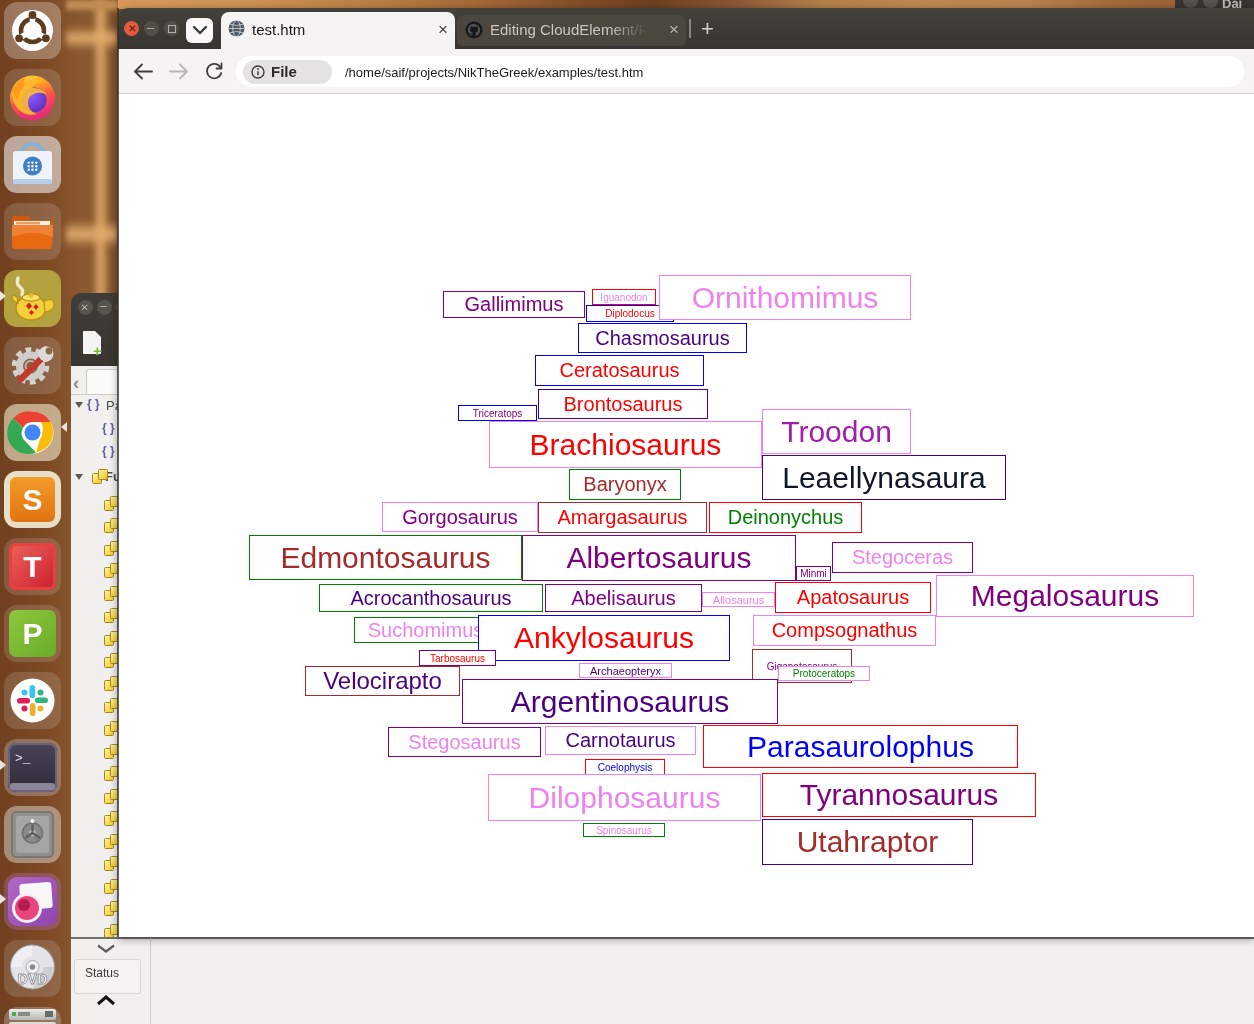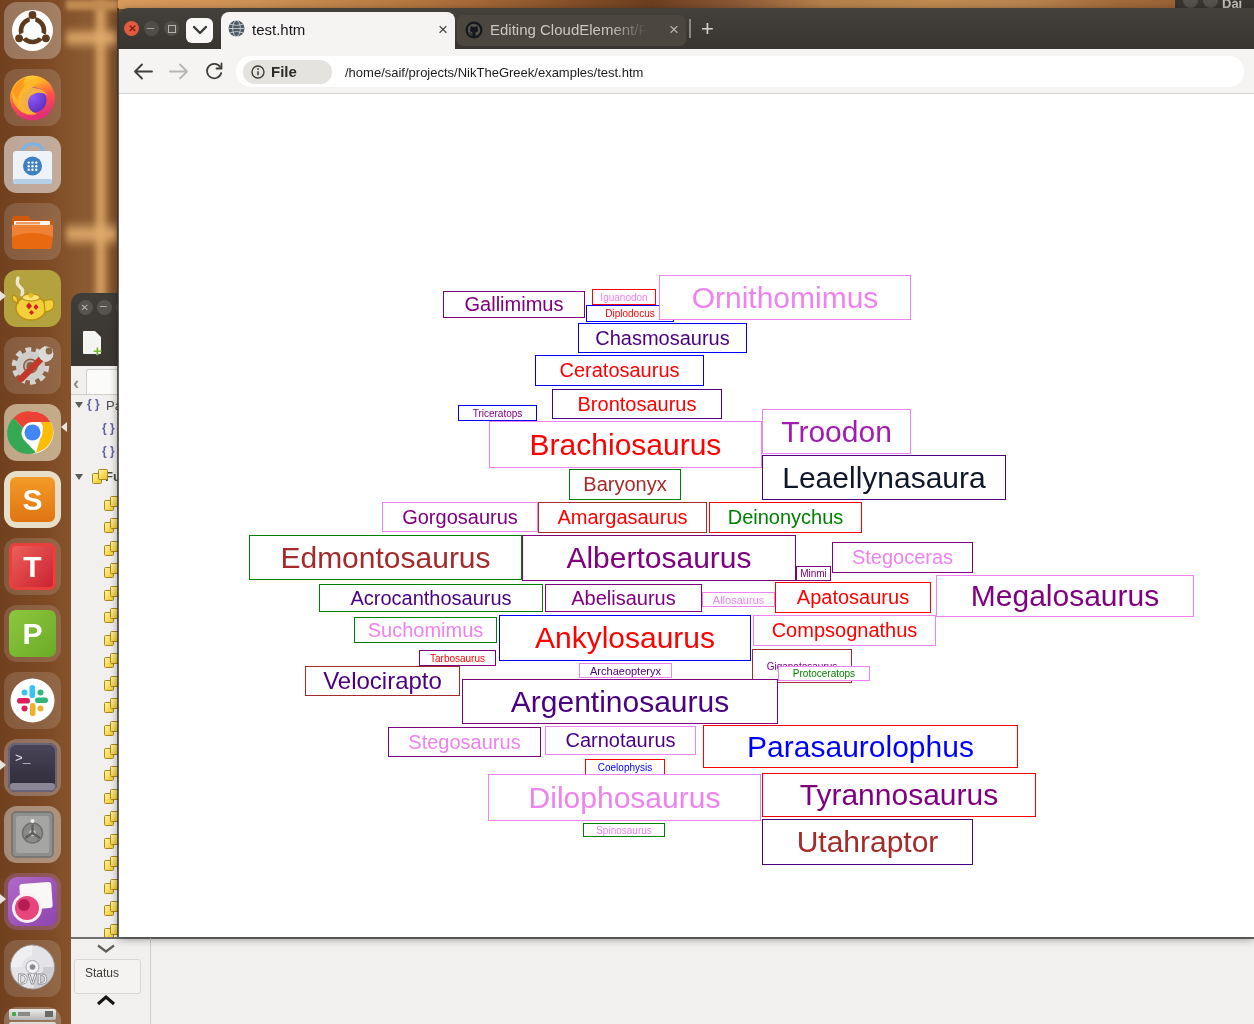--- a/index.html
+++ b/index.html
@@ -338,40 +338,40 @@
  <div class="abs" style="left:0;top:86px;width:100%;height:843px;background:#ffffff;"></div>
 </div>
 <div class="abs" style="left:117px;top:8px;width:2px;height:929px;background:rgba(52,48,42,0.75);"></div>
 
 <div class="wb" style="left:443px;top:291px;width:142px;height:27px;font-size:20px;color:#800080;border-color:#800080">Gallimimus</div>
 <div class="wb" style="left:592px;top:289px;width:64px;height:16px;font-size:10px;color:#ee82ee;border-color:#ff0000">Iguanodon</div>
 <div class="wb" style="left:586px;top:305px;width:88px;height:17px;font-size:10px;color:#ff0000;border-color:#0000ff">Diplodocus</div>
 <div class="wb" style="left:659px;top:275px;width:252px;height:45px;font-size:30px;color:#ee82ee;border-color:#ee82ee">Ornithomimus</div>
 <div class="wb" style="left:578px;top:323px;width:169px;height:30px;font-size:20px;color:#4b0082;border-color:#0000ff">Chasmosaurus</div>
 <div class="wb" style="left:535px;top:355px;width:169px;height:31px;font-size:20px;color:#ff0000;border-color:#0000ff">Ceratosaurus</div>
-<div class="wb" style="left:552px;top:389px;width:170px;height:30px;font-size:20px;color:#ff0000;border-color:#4b0082">Brontosaurus</div>
+<div class="wb" style="left:538px;top:389px;width:170px;height:30px;font-size:20px;color:#ff0000;border-color:#4b0082">Brontosaurus</div>
 <div class="wb" style="left:458px;top:405px;width:79px;height:16px;font-size:10px;color:#800080;border-color:#0000ff">Triceratops</div>
 <div class="wb" style="left:489px;top:421px;width:273px;height:47px;font-size:30px;color:#ff0000;border-color:#ee82ee">Brachiosaurus</div>
 <div class="wb" style="left:762px;top:409px;width:149px;height:45px;font-size:30px;color:#a21caf;border-color:#ee82ee">Troodon</div>
 <div class="wb" style="left:762px;top:455px;width:244px;height:45px;font-size:30px;color:#0f172a;border-color:#4b0082">Leaellynasaura</div>
 <div class="wb" style="left:569px;top:469px;width:112px;height:31px;font-size:20px;color:#a52a2a;border-color:#008000">Baryonyx</div>
 <div class="wb" style="left:382px;top:502px;width:156px;height:30px;font-size:20px;color:#800080;border-color:#ee82ee">Gorgosaurus</div>
 <div class="wb" style="left:538px;top:502px;width:169px;height:31px;font-size:20px;color:#ff0000;border-color:#a52a2a">Amargasaurus</div>
 <div class="wb" style="left:709px;top:502px;width:153px;height:31px;font-size:20px;color:#008000;border-color:#ff0000">Deinonychus</div>
 <div class="wb" style="left:249px;top:535px;width:273px;height:45px;font-size:30px;color:#a52a2a;border-color:#008000">Edmontosaurus</div>
 <div class="wb" style="left:522px;top:535px;width:274px;height:46px;font-size:30px;color:#800080;border-color:#800080">Albertosaurus</div>
 <div class="wb" style="left:796px;top:566px;width:35px;height:15px;font-size:10px;color:#800080;border-color:#800080">Minmi</div>
 <div class="wb" style="left:832px;top:542px;width:141px;height:31px;font-size:20px;color:#ee82ee;border-color:#800080">Stegoceras</div>
 <div class="wb" style="left:319px;top:584px;width:224px;height:28px;font-size:20px;color:#4b0082;border-color:#008000">Acrocanthosaurus</div>
 <div class="wb" style="left:545px;top:584px;width:157px;height:28px;font-size:20px;color:#800080;border-color:#800080">Abelisaurus</div>
 <div class="wb" style="left:702px;top:592px;width:73px;height:15px;font-size:11px;color:#ee82ee;border-color:#ee82ee">Allosaurus</div>
 <div class="wb" style="left:775px;top:582px;width:156px;height:31px;font-size:20px;color:#ff0000;border-color:#ff0000">Apatosaurus</div>
 <div class="wb" style="left:936px;top:575px;width:258px;height:42px;font-size:30px;color:#800080;border-color:#ee82ee">Megalosaurus</div>
 <div class="wb" style="left:354px;top:617px;width:143px;height:26px;font-size:20px;color:#ee82ee;border-color:#008000">Suchomimus</div>
-<div class="wb" style="left:499px;top:615px;width:252px;height:46px;font-size:30px;color:#ff0000;border-color:#0000ff">Ankylosaurus</div>
+<div class="wb" style="left:478px;top:615px;width:252px;height:46px;font-size:30px;color:#ff0000;border-color:#0000ff">Ankylosaurus</div>
 <div class="wb" style="left:753px;top:615px;width:183px;height:31px;font-size:20px;color:#ff0000;border-color:#ee82ee">Compsognathus</div>
 <div class="wb" style="left:419px;top:650px;width:77px;height:16px;font-size:10px;color:#ff0000;border-color:#800080">Tarbosaurus</div>
 <div class="wb" style="left:752px;top:649px;width:100px;height:34px;font-size:10px;color:#800080;border-color:#a52a2a">Giganotosaurus</div>
 <div class="wb" style="left:579px;top:663px;width:93px;height:15px;font-size:11px;color:#4b0082;border-color:#ee82ee">Archaeopteryx</div>
 <div class="wb" style="left:778px;top:666px;width:92px;height:15px;font-size:10px;color:#008000;border-color:#ee82ee">Protoceratops</div>
 <div class="wb" style="left:305px;top:666px;width:155px;height:30px;font-size:24px;color:#4b0082;border-color:#a52a2a">Velocirapto</div>
 <div class="wb" style="left:462px;top:679px;width:316px;height:45px;font-size:30px;color:#4b0082;border-color:#800080">Argentinosaurus</div>
 <div class="wb" style="left:388px;top:727px;width:153px;height:30px;font-size:20px;color:#ee82ee;border-color:#800080">Stegosaurus</div>
 <div class="wb" style="left:545px;top:726px;width:151px;height:29px;font-size:20px;color:#4b0082;border-color:#ee82ee">Carnotaurus</div>
 <div class="wb" style="left:703px;top:725px;width:315px;height:43px;font-size:30px;color:#0000ff;border-color:#ff0000">Parasaurolophus</div>

